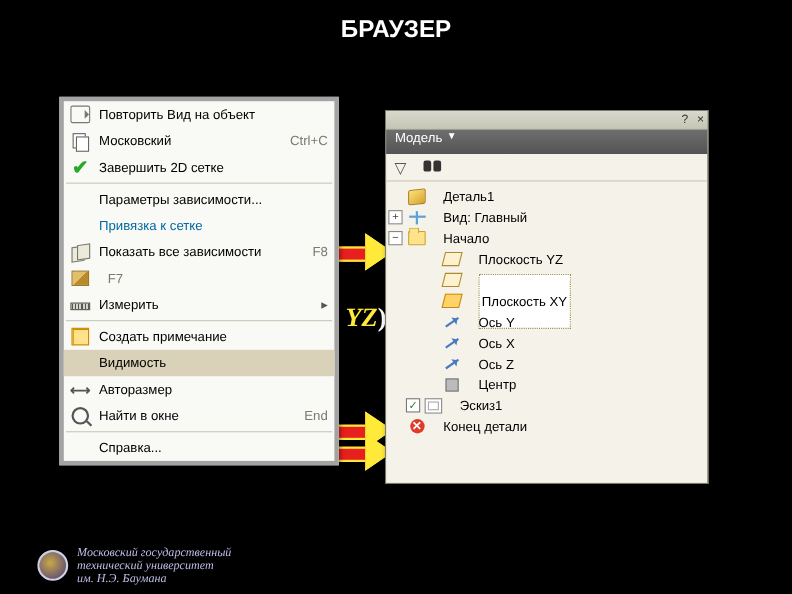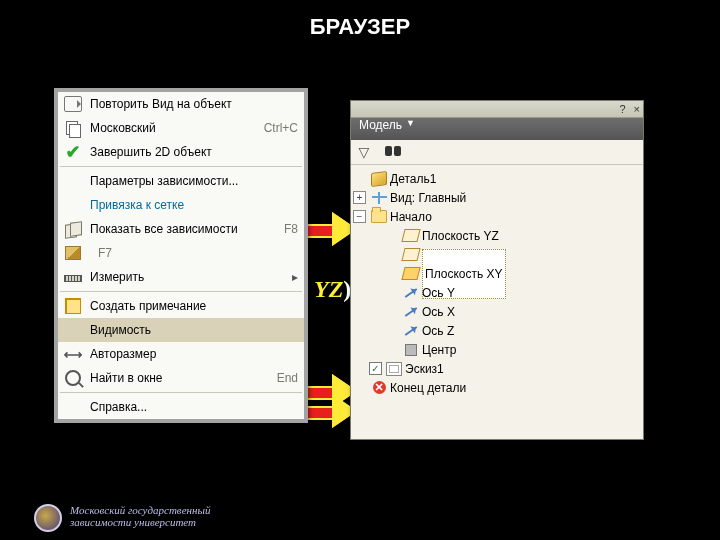--- a/index.html
+++ b/index.html
@@ -44,21 +44,21 @@
   .panel-tools{height:24px;border-bottom:1px solid #c8c8b8;display:flex;align-items:center;padding:0 6px;gap:14px}
   .tool-filter{width:14px;height:14px;display:flex;align-items:center;justify-content:center;color:#555;font-size:14px}
   .tool-binoc{width:16px;height:12px;position:relative}
   .tool-binoc::before,.tool-binoc::after{content:"";position:absolute;width:7px;height:10px;background:#333;border-radius:2px;top:0}
   .tool-binoc::before{left:0}.tool-binoc::after{right:0}
   .tree{padding:4px 2px;font-size:12px;color:#000}
   .node{display:flex;align-items:center;height:19px}
   .node .spacer{display:inline-block}
   .toggle{width:11px;height:11px;border:1px solid #888;display:inline-flex;align-items:center;justify-content:center;font-size:10px;line-height:9px;margin-right:3px;background:#fff;color:#444}
   .toggle.hidden{visibility:hidden}
-  .nlabel{margin-left:3px}
+  .nlabel{margin-left:16px}
   .nlabel.sel{background:#fff;border:1px dotted #9a8c40;padding:17px 2px}
   
   .ico{width:16px;height:16px;display:inline-flex;align-items:center;justify-content:center;margin-left:2px}
   .ico-part{background:linear-gradient(145deg,#ffe07a,#d6a52c);border:1px solid #a97f1a;border-radius:2px;transform:skewY(-6deg);width:14px;height:12px}
   .ico-view{position:relative;width:15px;height:12px}
   .ico-view::before{content:"";position:absolute;left:0;top:4px;width:15px;height:2px;background:#5aa2d8}
   .ico-view::after{content:"";position:absolute;left:6px;top:0;width:2px;height:12px;background:#5aa2d8}
   .ico-folder{width:15px;height:11px;background:#ffe38a;border:1px solid #cda433;border-radius:1px;position:relative}
   .ico-folder::before{content:"";position:absolute;left:0;top:-4px;width:7px;height:4px;background:#ffe38a;border:1px solid #cda433;border-bottom:none;border-radius:1px 1px 0 0}
   .ico-plane{width:14px;height:11px;border:1px solid #b08a30;background:#fcf2cf;transform:skewX(-14deg)}
@@ -71,21 +71,21 @@
   .ico-stop{width:13px;height:13px;background:#e03a2a;border-radius:50%;display:flex;align-items:center;justify-content:center;color:#fff;font-size:11px;font-weight:bold}
   .chk{width:11px;height:11px;border:1px solid #777;background:#fff;margin-right:2px;display:inline-flex;align-items:center;justify-content:center;font-size:10px;color:#2a7a2a}
   
   .arrow{position:absolute}
   .arrow .shaft{background:#e81f1f;border-top:2px solid #ffea3a;border-bottom:2px solid #ffea3a;height:10px}
   .arrow .head-r{width:0;height:0;border-top:15px solid transparent;border-bottom:15px solid transparent;border-left:22px solid #e81f1f;position:absolute;filter:drop-shadow(0 0 0 #ffea3a)}
   .arrow .head-r::after{content:"";position:absolute;left:-22px;top:-17px;border-top:17px solid transparent;border-bottom:17px solid transparent;border-left:25px solid #ffea3a;z-index:-1}
   .arrow .head-l{width:0;height:0;border-top:15px solid transparent;border-bottom:15px solid transparent;border-right:22px solid #e81f1f;position:absolute}
   .arrow .head-l::after{content:"";position:absolute;right:-22px;top:-17px;border-top:17px solid transparent;border-bottom:17px solid transparent;border-right:25px solid #ffea3a;z-index:-1}
   
-  .footer{position:absolute;left:34px;bottom:8px;display:flex;align-items:flex-start;gap:8px}
+  .footer{position:absolute;left:34px;bottom:8px;display:flex;align-items:center;gap:8px}
   .crest{width:24px;height:24px;border-radius:50%;background:radial-gradient(circle at 40% 40%,#c7a84a,#4a3a7a);border:2px solid #cfcfe6}
   .ftxt{color:#bdbde8;font-family:"Times New Roman",serif;font-style:italic;font-size:11px;line-height:12px}
 </style>
 </head>
 <body>
 
 <div class="stage">
   <div class="title">БРАУЗЕР</div>
 
   <div class="yz-label"><span>YZ</span><span class="paren">),</span></div>
@@ -118,21 +118,21 @@
         <div class="cm-icon">
           <div class="ic-copy"></div>
         </div>
         <div class="cm-label">Московский</div>
         <div class="cm-accel">Ctrl+C</div>
       </div>
       <div class="cm-row">
         <div class="cm-icon">
           <div class="ic-check">✔</div>
         </div>
-        <div class="cm-label">Завершить 2D объект</div>
+        <div class="cm-label">Завершить 2D сетке</div>
       </div>
       <div class="cm-sep"></div>
       <div class="cm-row">
         <div class="cm-icon"></div>
         <div class="cm-label">Параметры зависимости...</div>
       </div>
       <div class="cm-row disabled">
         <div class="cm-icon"></div>
         <div class="cm-label">Привязка к сетке</div>
       </div>
@@ -298,16 +298,17 @@
           </span>
           <span class="nlabel">Конец детали</span>
         </div>
       </div>
   </div>
 
   <div class="footer">
     <div class="crest"></div>
     <div class="ftxt">
       <div>Московский государственный</div>
-      <div>зависимости университет</div>
+      <div>технический университет</div>
+      <div>им. Н.Э. Баумана</div>
     </div>
   </div>
 </div>
 
 </body></html>

